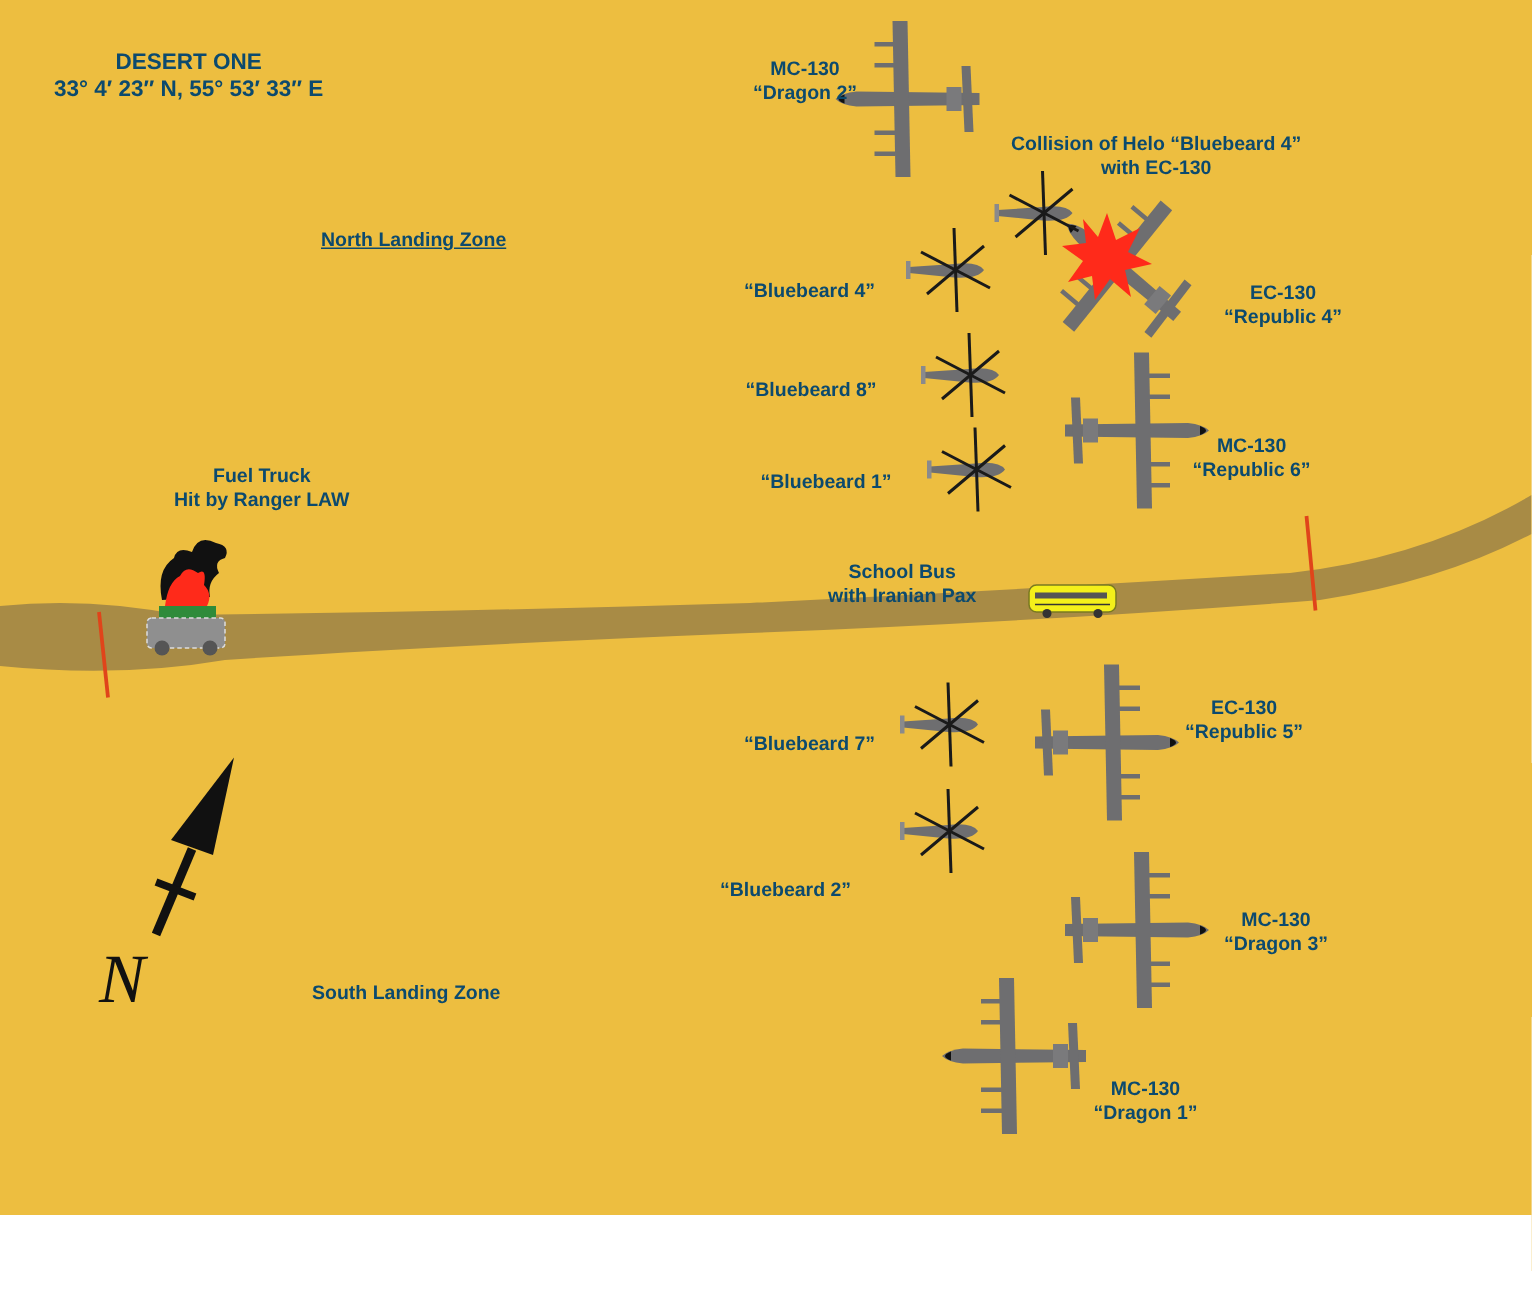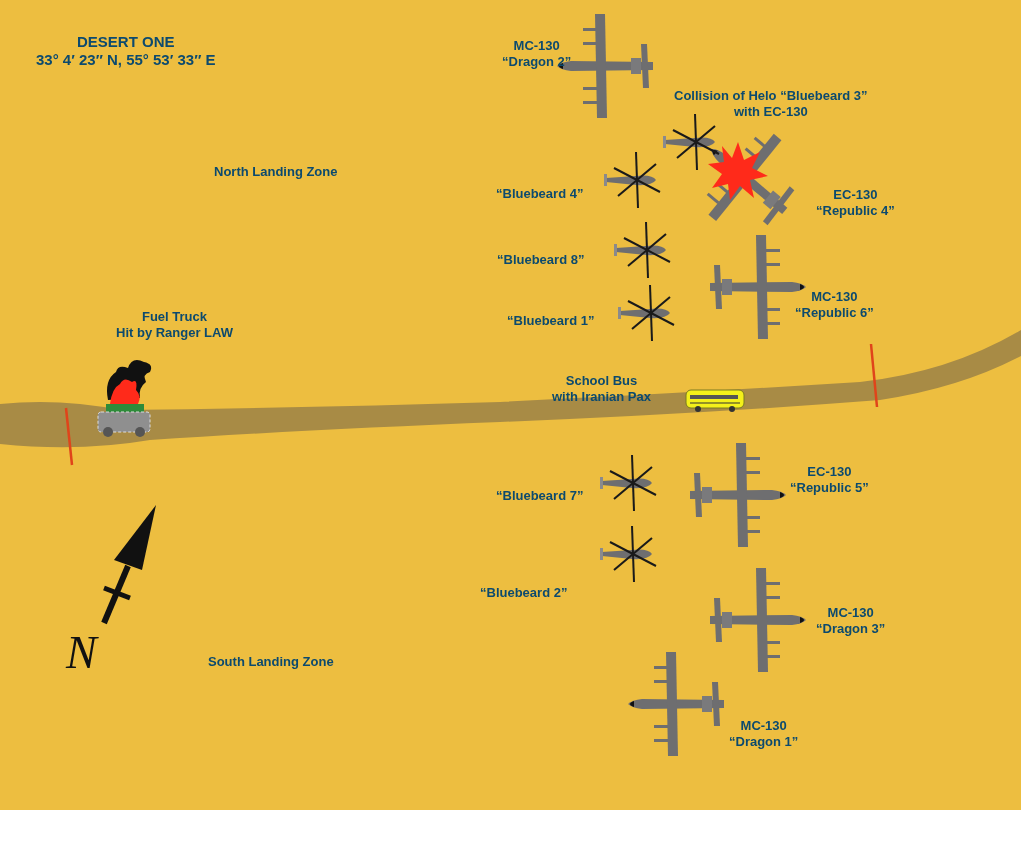--- a/index.html
+++ b/index.html
@@ -106,39 +106,39 @@
     <line x1="104" y1="588" x2="130" y2="598" stroke="#111" stroke-width="5"></line>
   </g>
   <text x="66" y="668" font-family="'Liberation Serif', serif" font-style="italic" font-size="46" fill="#111">N</text>
 </svg>
 
 <div class="lbl title" style="left:36px;top:33px;">
   <span>DESERT ONE</span>
   <span>33° 4′ 23″ N, 55° 53′ 33″ E</span>
 </div>
 
-<div class="lbl" style="left:214px;top:164px;">
+<div class="lbl" style="left:214px;top:152px;text-decoration:underline;">
   <span>North Landing Zone</span>
 </div>
 <div class="lbl" style="left:208px;top:622px;margin-top:32px;">
   <span>South Landing Zone</span>
 </div>
 
 <div class="lbl" style="left:116px;top:309px;">
   <span>Fuel Truck</span>
   <span>Hit by Ranger LAW</span>
 </div>
 
 <div class="lbl" style="left:552px;top:373px;">
   <span>School Bus</span>
   <span>with Iranian Pax</span>
 </div>
 
 <div class="lbl" style="left:674px;top:88px;">
-  <span>Collision of  Helo “Bluebeard 3”</span>
+  <span>Collision of  Helo “Bluebeard 4”</span>
   <span>with EC-130</span>
 </div>
 
 <div class="lbl" style="left:502px;top:38px;">
   <span>MC-130</span>
       <span>“Dragon 2”</span>
 </div>
 <div class="lbl" style="left:816px;top:187px;">
   <span>EC-130</span>
       <span>“Republic 4”</span>

